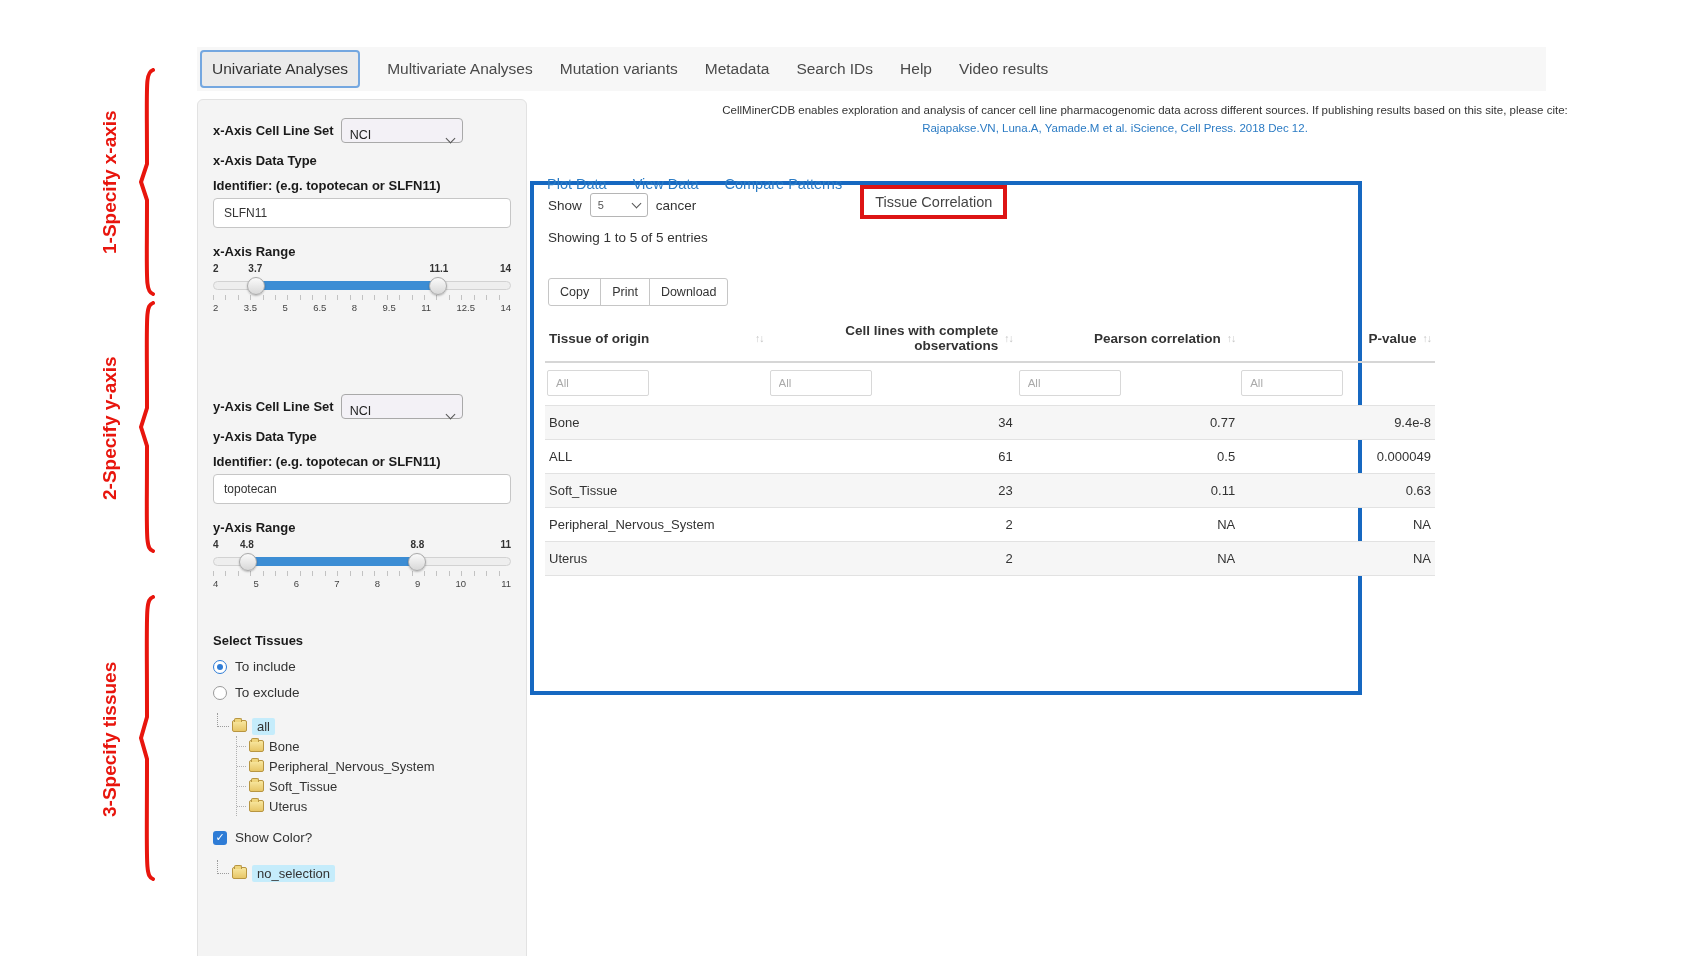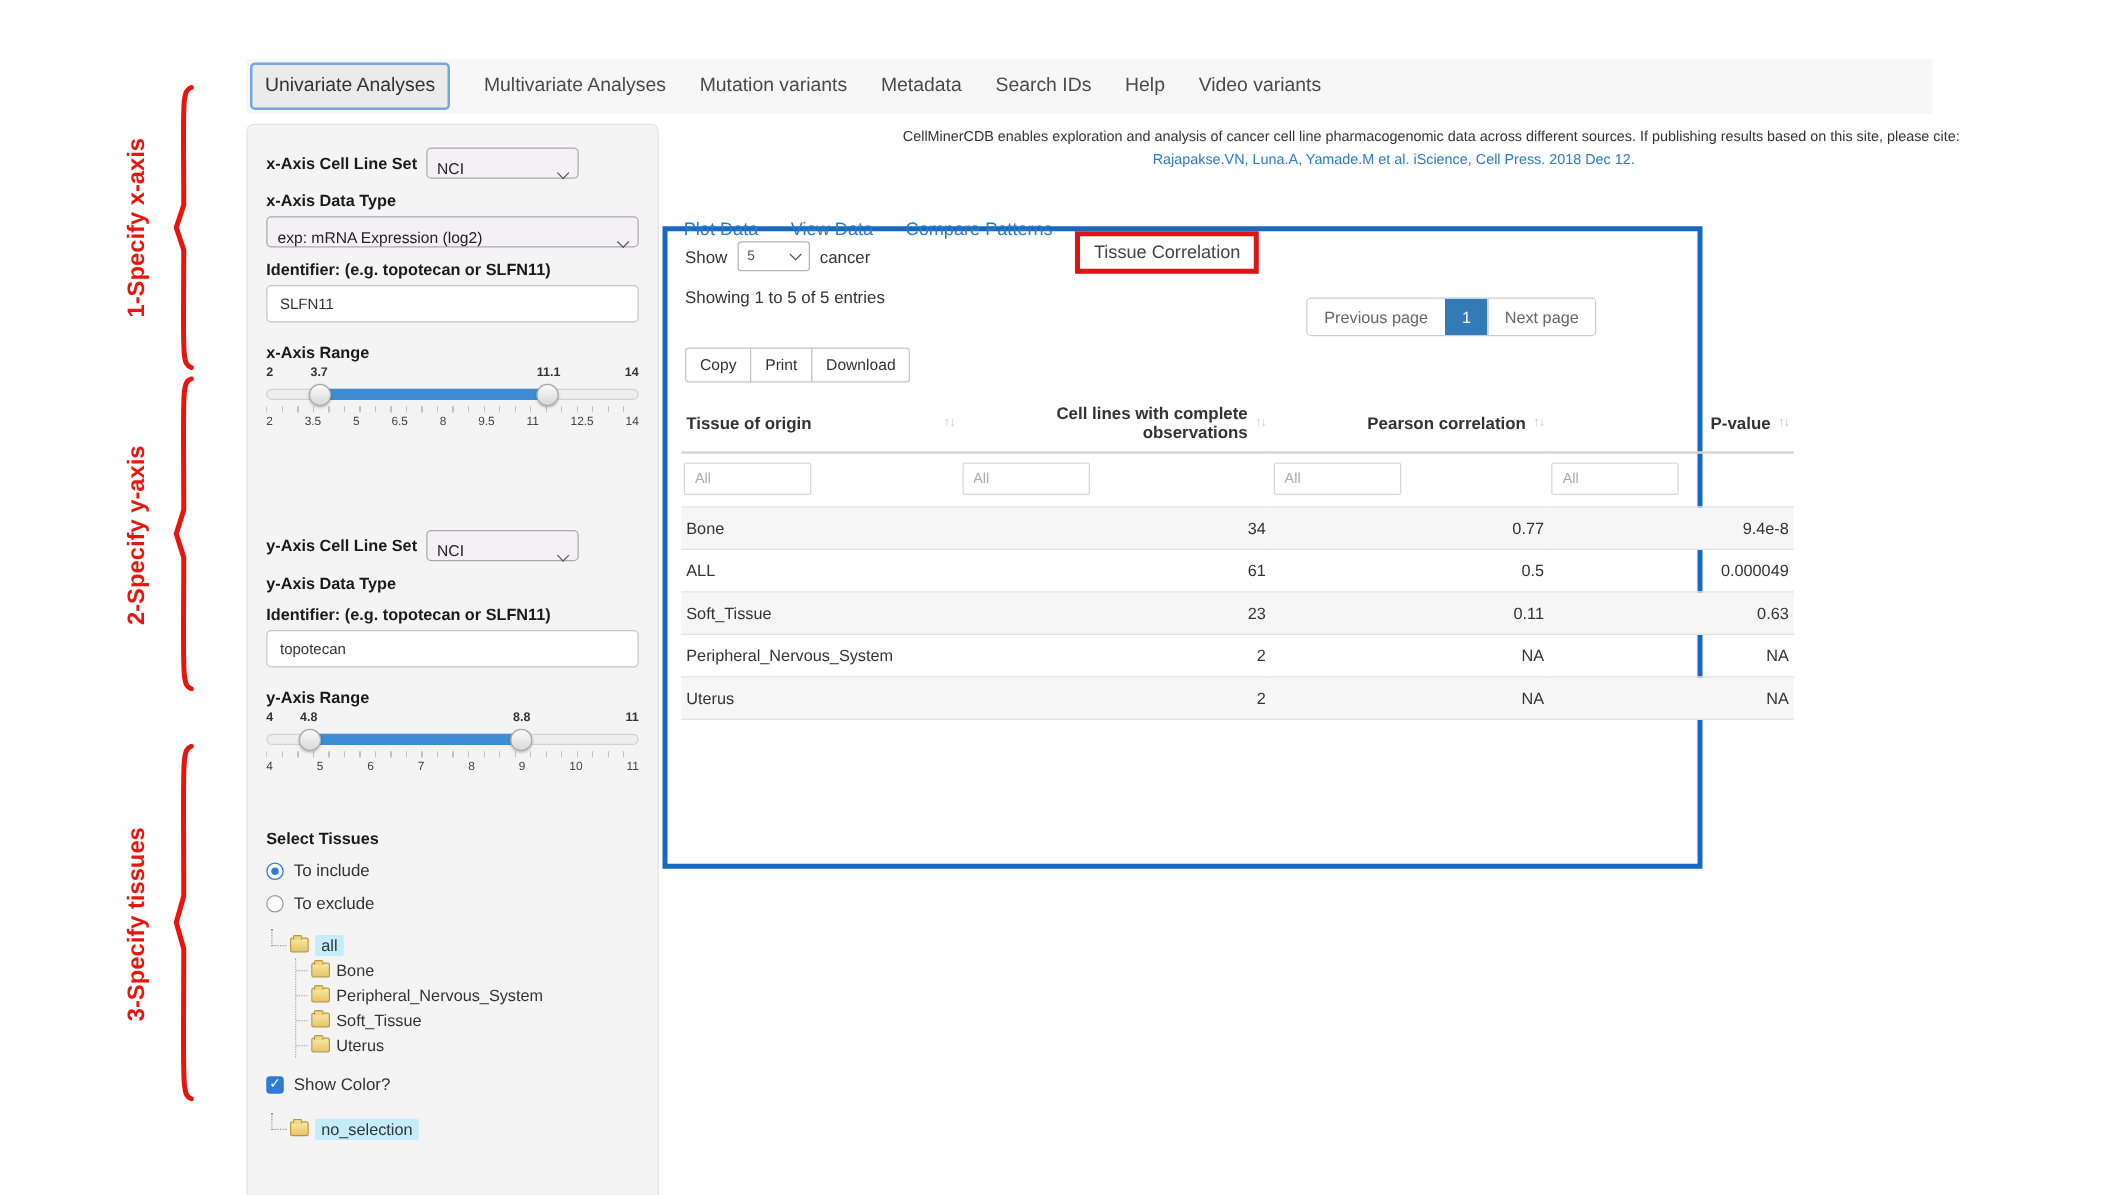--- a/index.html
+++ b/index.html
@@ -113,38 +113,34 @@
     <path d="M15,2 C7,5 9,14 9,122 L3,143 L9,164 C9,272 7,281 15,284" fill="none" stroke="#e8150d" stroke-width="4" stroke-linecap="round"></path>
   </svg>
 
 <div class="topnav">
   <span class="nav-item active">Univariate Analyses</span>
   <span class="nav-item">Multivariate Analyses</span>
   <span class="nav-item">Mutation variants</span>
   <span class="nav-item">Metadata</span>
   <span class="nav-item">Search IDs</span>
   <span class="nav-item">Help</span>
-  <span class="nav-item">Video variants</span>
+  <span class="nav-item">Video results</span>
 </div>
 
 <div class="sidebar">
 
   
   <div class="inline-row">
     <span class="sb-label">x-Axis Cell Line Set</span>
     <div class="fselect narrow">
       <span>NCI</span>
       <i class="chev"></i>
     </div>
   </div>
   <div class="sb-label mt10">x-Axis Data Type</div>
-  <div class="fselect wide">
-    <span>exp: mRNA Expression (log2)</span>
-    <i class="chev"></i>
-  </div>
   <div class="sb-label mt10">Identifier: (e.g. topotecan or SLFN11)</div>
   <input class="text-input" value="SLFN11" style="">
 
   <div class="sb-label mt16">x-Axis Range</div>
   <div class="slider">
     <div class="sl-top">
       <span class="smin">2</span>
       <span style="left:14.2%">3.7</span>
       <span style="left:75.8%">11.1</span>
       <span class="smax">14</span>
@@ -273,25 +269,20 @@
     <span>Show</span>
     <div class="entries-select">
       <span>5</span>
       <i class="chev"></i>
     </div>
     <span>cancer</span>
   </div>
 
   <div class="showing">Showing 1 to 5 of 5 entries</div>
 
-  <div class="pager">
-    <span class="pg">Previous page</span>
-    <span class="pg cur">1</span>
-    <span class="pg">Next page</span>
-  </div>
 
   <div class="btn-group">
     <button class="btn">Copy</button>
     <button class="btn">Print</button>
     <button class="btn">Download</button>
   </div>
 
   <div class="table-wrap">
     <table>
       <colgroup>

